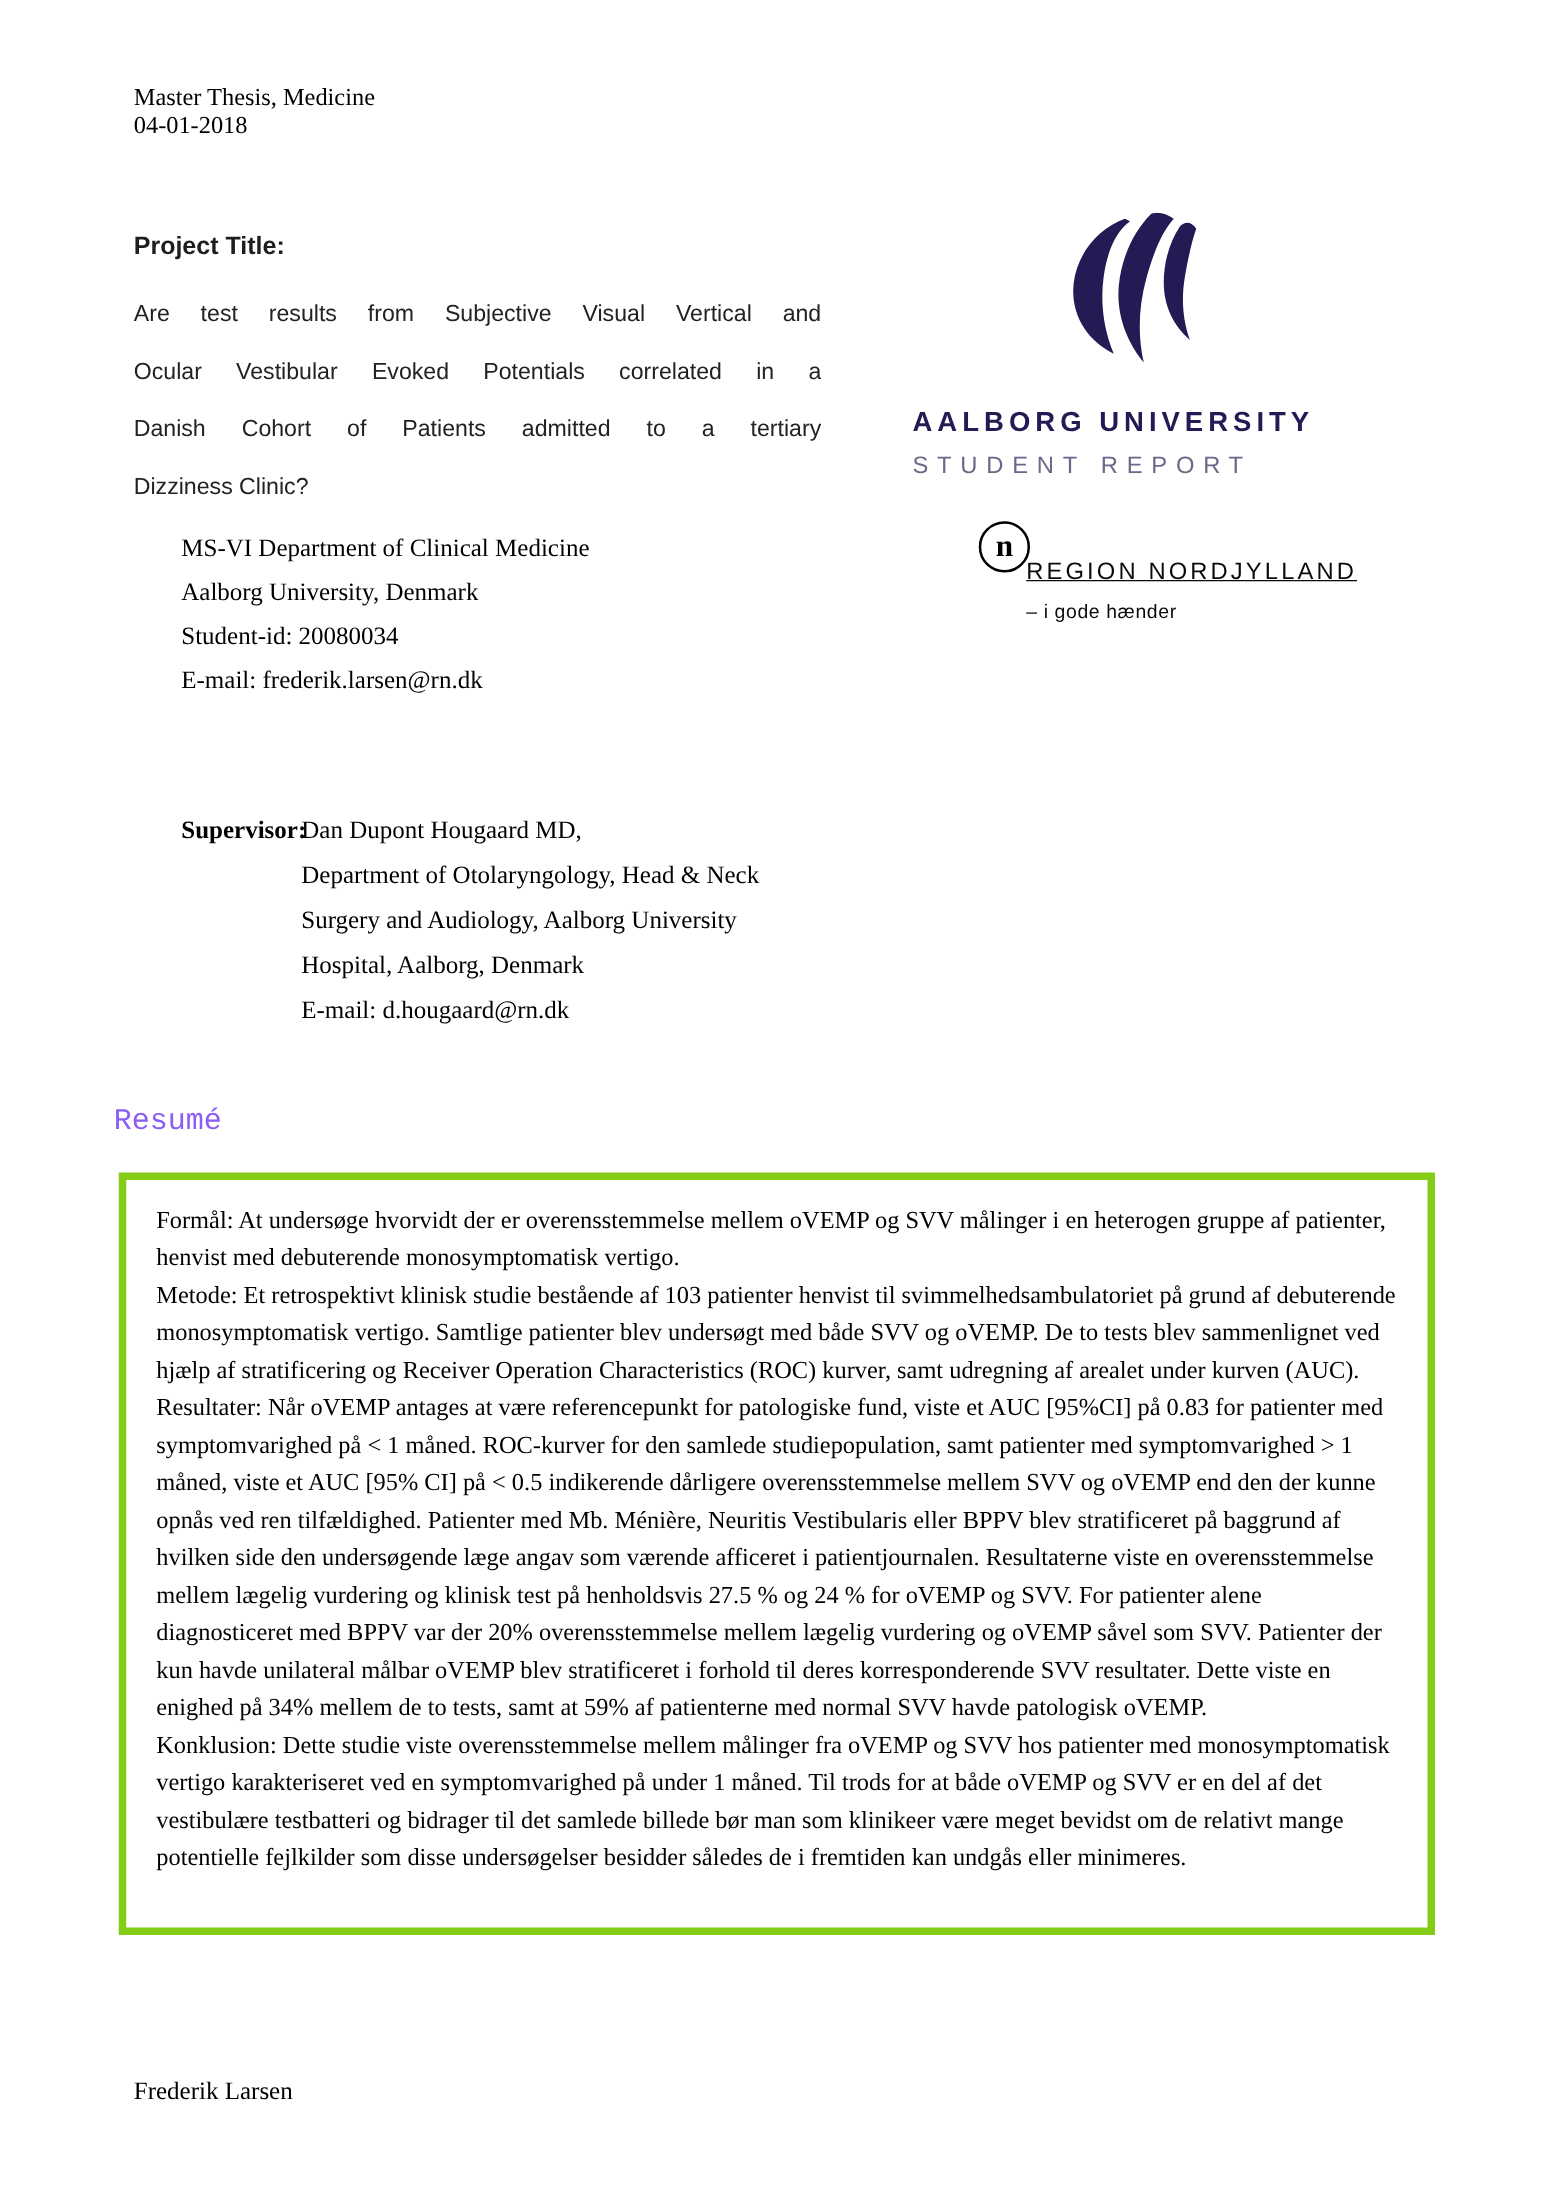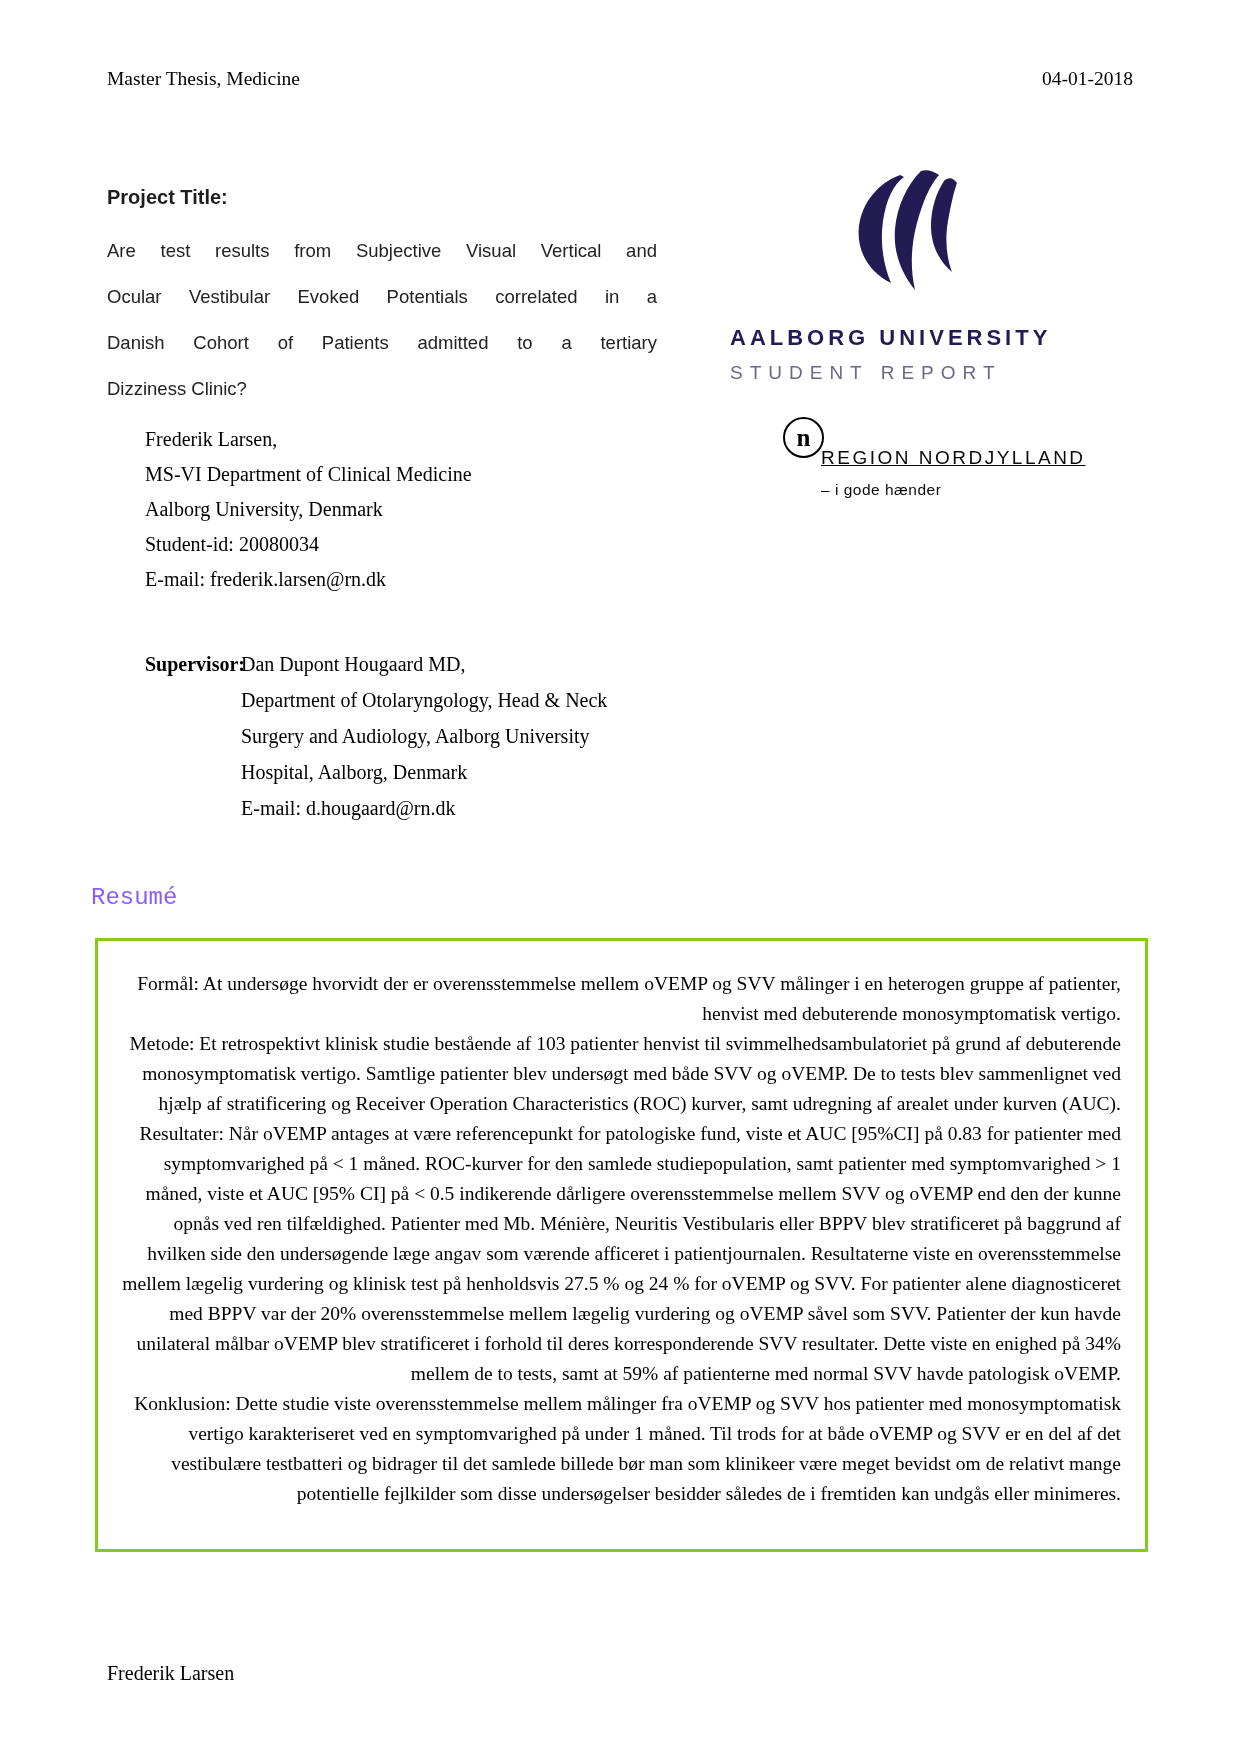--- a/index.html
+++ b/index.html
@@ -9,20 +9,21 @@
     background:#ffffff;
     font-family:"Liberation Serif", serif;
     color:#000;
     overflow:hidden;
   }
   
   .header{
     position:absolute;top:68px;left:107px;right:108px;
     display:flex;justify-content:space-between;
     font-size:19.5px;
+    flex-direction:column;
   }
   
   .project-title{
     position:absolute;top:186px;left:107px;
     font-family:"Liberation Sans", sans-serif;
     font-weight:bold;font-size:20px;color:#1e1e1e;
   }
   .thesis-title{
     position:absolute;top:228px;left:107px;width:550px;
     font-family:"Liberation Sans", sans-serif;
@@ -61,23 +62,22 @@
   .region-tagline{font-size:15.5px;letter-spacing:0.5px;margin-top:12px;color:#0a0a0a;}
   
   .resume-heading{
     position:absolute;left:91px;top:884px;
     font-family:Liberation Mono, monospace;
     font-size:24px;color:#8b5cf6;
   }
   .resume-box{
     position:absolute;left:95px;top:938px;width:1053px;
     box-sizing:border-box;
-    border:3px solid #84cc16;
-    padding:28px 24px 40px 24px;
-    text-align:right;
+    border:6px solid #84cc16;
+    padding:18px 24px 40px 24px;
   }
   .resume-box p{
     margin:0;font-size:19.5px;line-height:30px;color:#000;
   }
   
   .footer{position:absolute;left:107px;top:1662px;font-size:20px;font-family:Liberation Serif, serif;}
 </style>
 </head>
 <body>
 
@@ -92,21 +92,20 @@
 
   <div class="thesis-title">
     <div class="line just">Are test results from Subjective Visual Vertical and</div>
     <div class="line just">Ocular Vestibular Evoked Potentials correlated in a</div>
     <div class="line just">Danish Cohort of Patients admitted to a tertiary</div>
     <div class="line">Dizziness Clinic?</div>
   </div>
 
   <div class="info-block student">
     <div class="info-lines">
-      <div>Frederik Larsen,</div>
       <div>MS-VI Department of Clinical Medicine</div>
       <div>Aalborg University, Denmark</div>
       <div>Student-id: 20080034</div>
       <div>E-mail: frederik.larsen@rn.dk</div>
     </div>
   </div>
 
   <div class="info-block supervisor">
     <div class="info-label">Supervisor:</div>
     <div class="info-lines">

